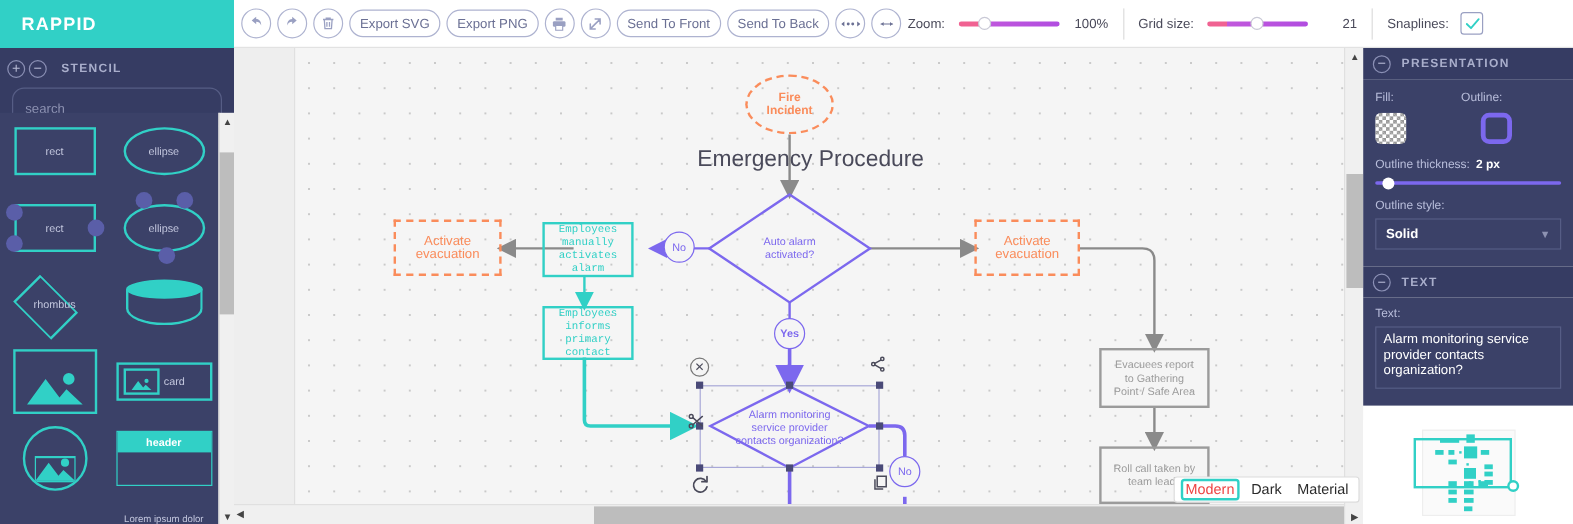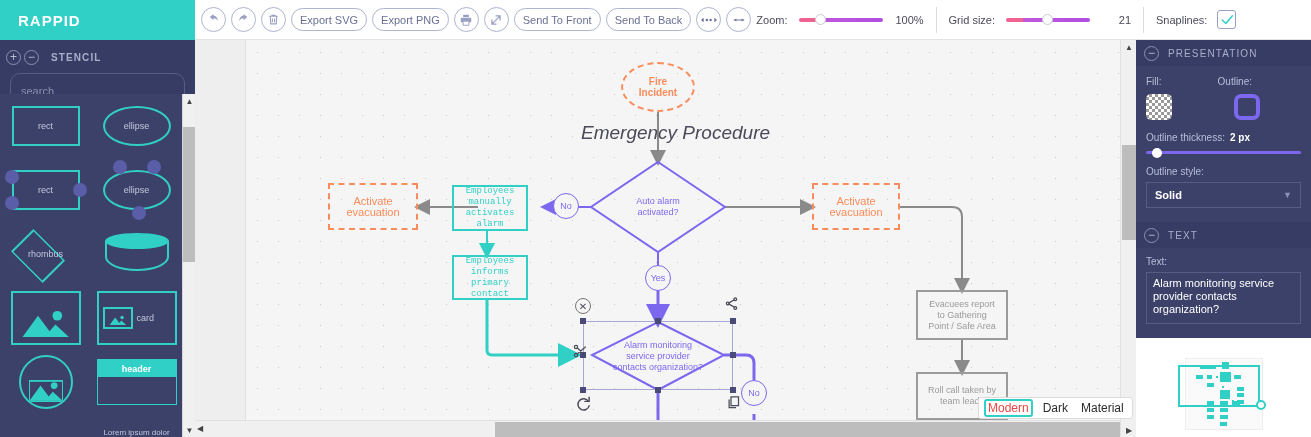--- a/index.html
+++ b/index.html
@@ -84,21 +84,21 @@
   .sh-img{
     width:70px;height:54px;border:2px solid #31d0c6;position:relative;overflow:hidden;
   }
   .sh-img-circle{
     width:54px;height:54px;border-radius:50%;border:2px solid #31d0c6;position:relative;overflow:hidden;
   }
   .mtn{
     position:absolute;left:8%;bottom:10%;width:84%;height:58%;
   }
   .sh-card{
-    width:80px;height:54px;border:2px solid #31d0c6;display:flex;align-items:center;gap:4px;padding:4px;
+    width:80px;height:32px;border:2px solid #31d0c6;display:flex;align-items:center;gap:4px;padding:4px;
   }
   .sh-card .thumb{ width:30px;height:22px;border:2px solid #31d0c6;position:relative;overflow:hidden;}
   .sh-head-card{ width:80px;height:46px;border:1px solid #31d0c6; }
   .sh-head-card .hd{
     height:17px;background:#31d0c6;color:#ffffff;font-size:9px;
     display:flex;align-items:center;justify-content:center;font-weight:bold;
   }
   .sh-head-card .bd{
     height:29px;color:#c3c7de;font-size:8px;text-align:center;padding:3px 2px;line-height:10px;margin-top:48px;
   }
@@ -194,21 +194,21 @@
   .n-diamond .dtext{
     position:absolute;left:0;top:0;width:100%;height:100%;
     display:flex;align-items:center;justify-content:center;text-align:center;
     color:#7c68ee;font-size:9px;line-height:11px;
   }
   .lbl-circle{
     position:absolute;border:1.5px solid #7c68ee;border-radius:50%;background:#f5f5f5;
     color:#7c68ee;font-size:9px;display:flex;align-items:center;justify-content:center;
   }
   #diagram-title{
-    position:absolute;left:335px;top:82px;color:#4a4a5a;font-size:19px;font-style:italic;
+    position:absolute;left:335px;top:82px;color:#4a4a5a;font-size:19px;
   }
   
   .sel-box{
     position:absolute;border:1px solid #a8a8d8;background:transparent;
   }
   .handle{ position:absolute;width:6px;height:6px;background:#4a4a78; }
   .sel-tool{ position:absolute;color:#4a4a5a; }
   .sel-tool.rm{
     width:16px;height:16px;border-radius:50%;border:1px solid #777;
     display:flex;align-items:center;justify-content:center;font-size:10px;background:#f5f5f5;
@@ -223,21 +223,21 @@
   .theme-opt{ font-size:12px;color:#2b2b2b;padding:1px 3px; }
   .theme-opt.active{ color:#ef4444;border:2px solid #31d0c6;border-radius:3px;padding:0 2px; }
 
   
   #right-panel{
     position:absolute;left:1136px;top:40px;width:175px;height:397px;background:#ffffff;
   }
   .rp-sec-head{
     height:26px;background:#363c63;display:flex;align-items:center;padding-left:8px;gap:9px;
   }
-  .rp-sec-title{ color:#a9aecb;font-size:10px;font-weight:normal;letter-spacing:1.1px; }
+  .rp-sec-title{ color:#a9aecb;font-size:10px;font-weight:bold;letter-spacing:1.1px; }
   .rp-body{ background:#3b4168;padding:10px 10px 14px 10px; }
   .rp-label{ color:#b9bedb;font-size:10px;margin-bottom:5px; }
   .swatch-row{ display:flex; gap:56px; }
   .fill-sw{
     width:26px;height:26px;border-radius:5px;
     background-image:
       linear-gradient(45deg,#999 25%,transparent 25%,transparent 75%,#999 75%),
       linear-gradient(45deg,#999 25%,transparent 25%,transparent 75%,#999 75%);
     background-size:6px 6px; background-position:0 0,3px 3px; background-color:#fff;
   }
@@ -556,21 +556,21 @@
     </div>
 
     <div class="node n-rect-gray" style="left:670px;top:332px;width:92px;height:48px;white-space:pre-line;">
       <span>Roll call taken by
 team leads</span>
     </div>
 
     <div class="lbl-circle" style="left:307px;top:153px;width:26px;height:26px;">
       <span>No</span>
     </div>
-    <div class="lbl-circle" style="left:399px;top:225px;width:26px;height:26px;">
+    <div class="lbl-circle" style="left:399px;top:225px;width:26px;height:26px;font-weight:bold;">
       <span>Yes</span>
     </div>
     <div class="lbl-circle" style="left:495px;top:340px;width:26px;height:26px;">
       <span>No</span>
     </div>
 
     <div class="sel-box" style="left:337px;top:281px;width:150px;height:69px;"></div>
     <span class="handle" style="left:334px;top:278px;"></span>
     <span class="handle" style="left:409px;top:278px;"></span>
     <span class="handle" style="left:484px;top:278px;"></span>

